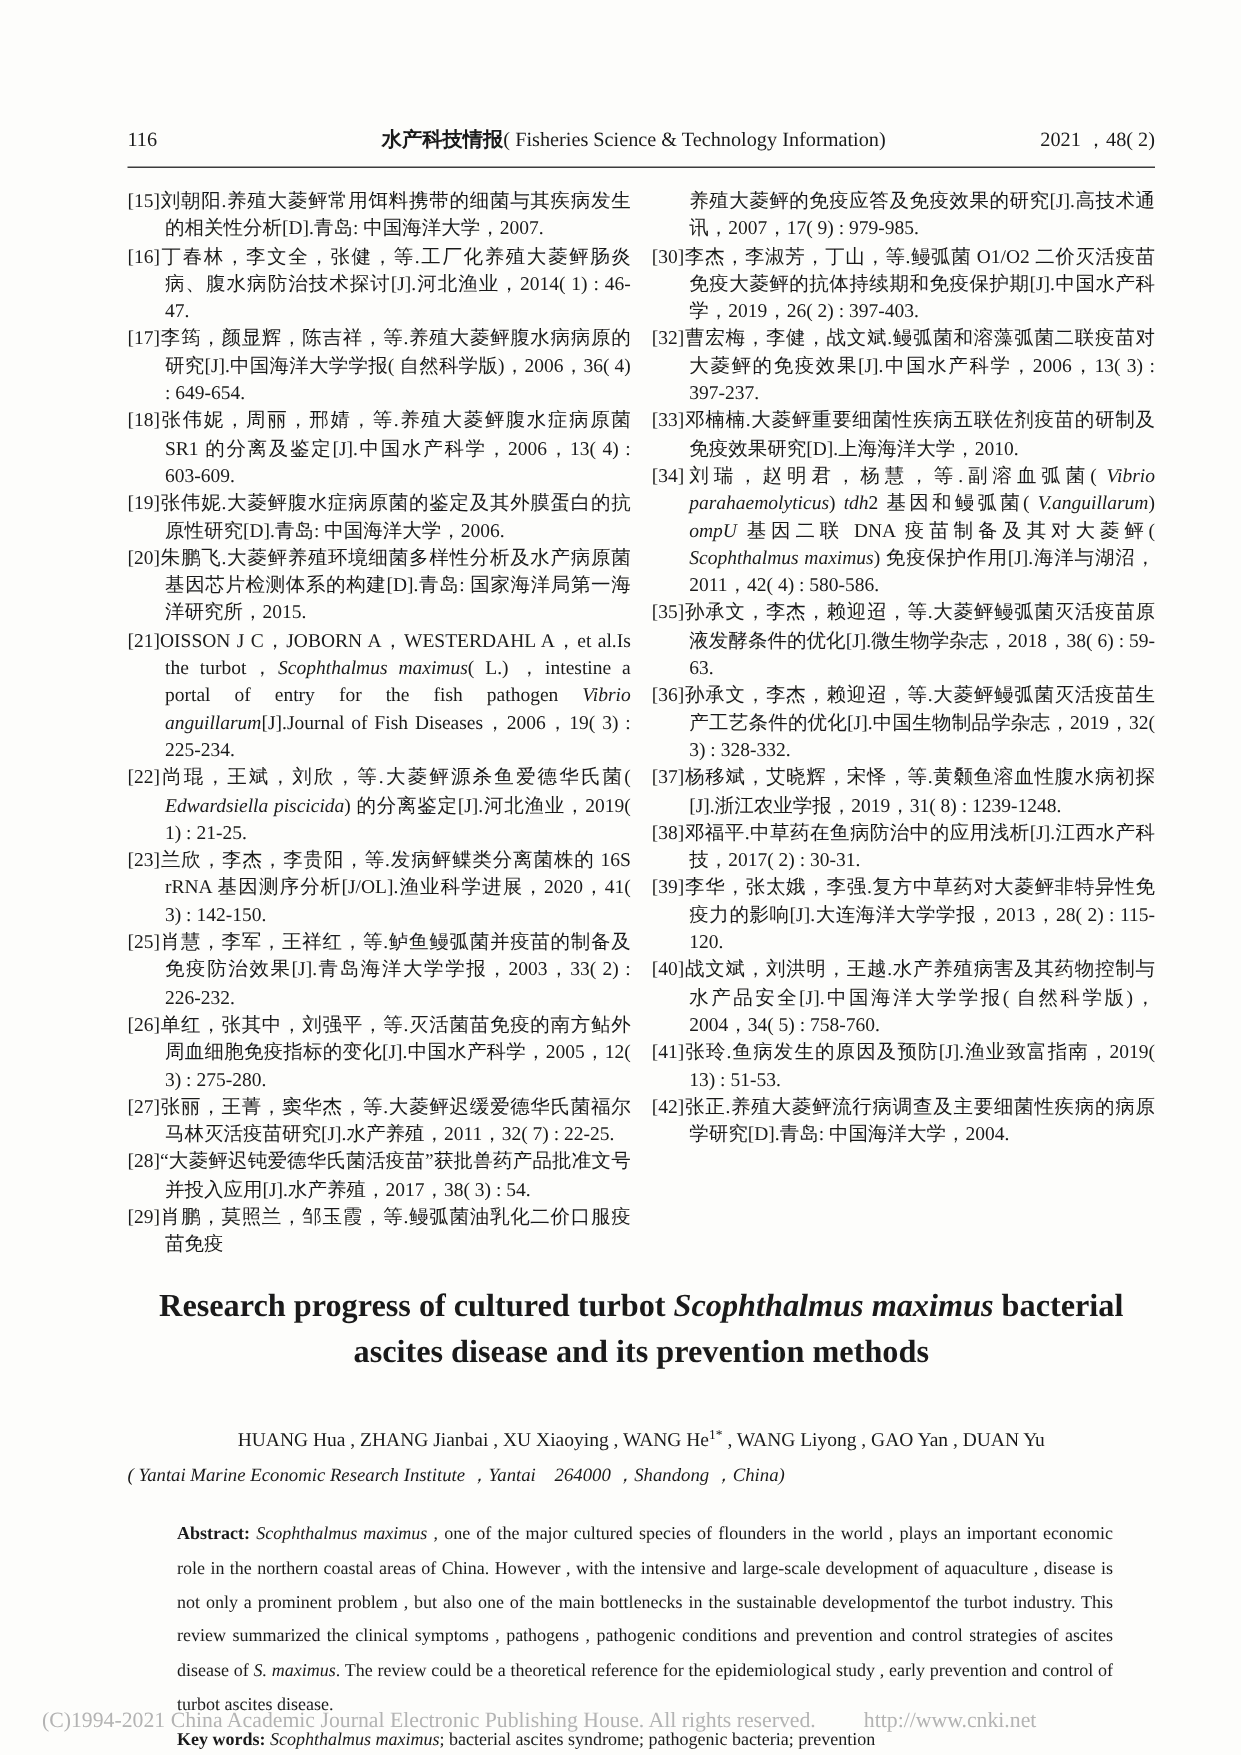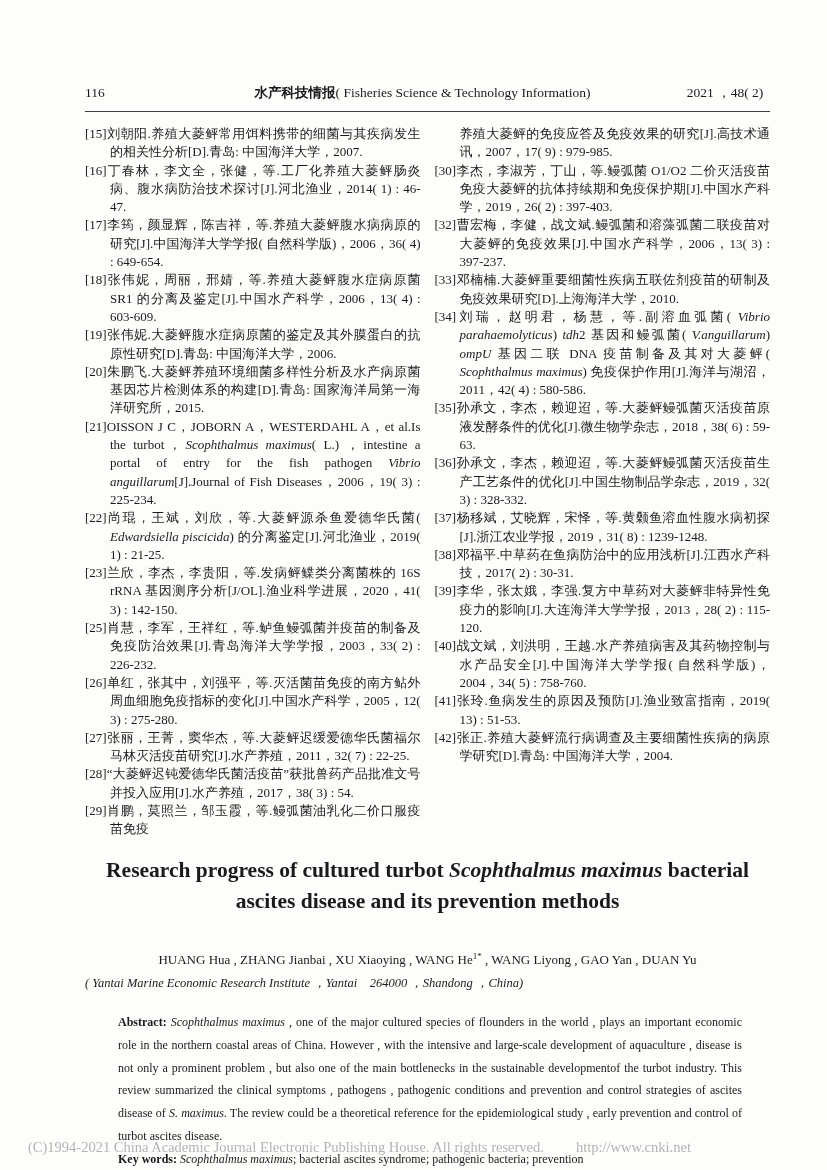--- a/index.html
+++ b/index.html
@@ -15,21 +15,21 @@
 
   .header {
     display:flex; align-items:baseline;
     border-bottom:1.5px solid #3c3c3c;
     padding-bottom:9px;
     font-size:13px;
   }
   .pagenum { width:80px; font-size:13.5px; }
   .jtitle { flex:1; text-align:center; font-size:13.5px; }
   .jtitle .cn { font-weight:bold; }
-  .issue { width:90px; text-align:center; font-size:13.5px; }
+  .issue { width:90px; text-align:right; font-size:13.5px; }
 
   .refs { display:flex; gap:14px; margin-top:13px; }
   .col { width:338px; font-size:13px; line-height:18.3px; text-align:justify; }
   .ref { padding-left:25px; text-indent:-25px; }
   .ref.cont { text-indent:0; }
   .it { font-style:italic; }
 
   .title {
     margin-top:16px;
     font-size:21.5px; font-weight:bold;

